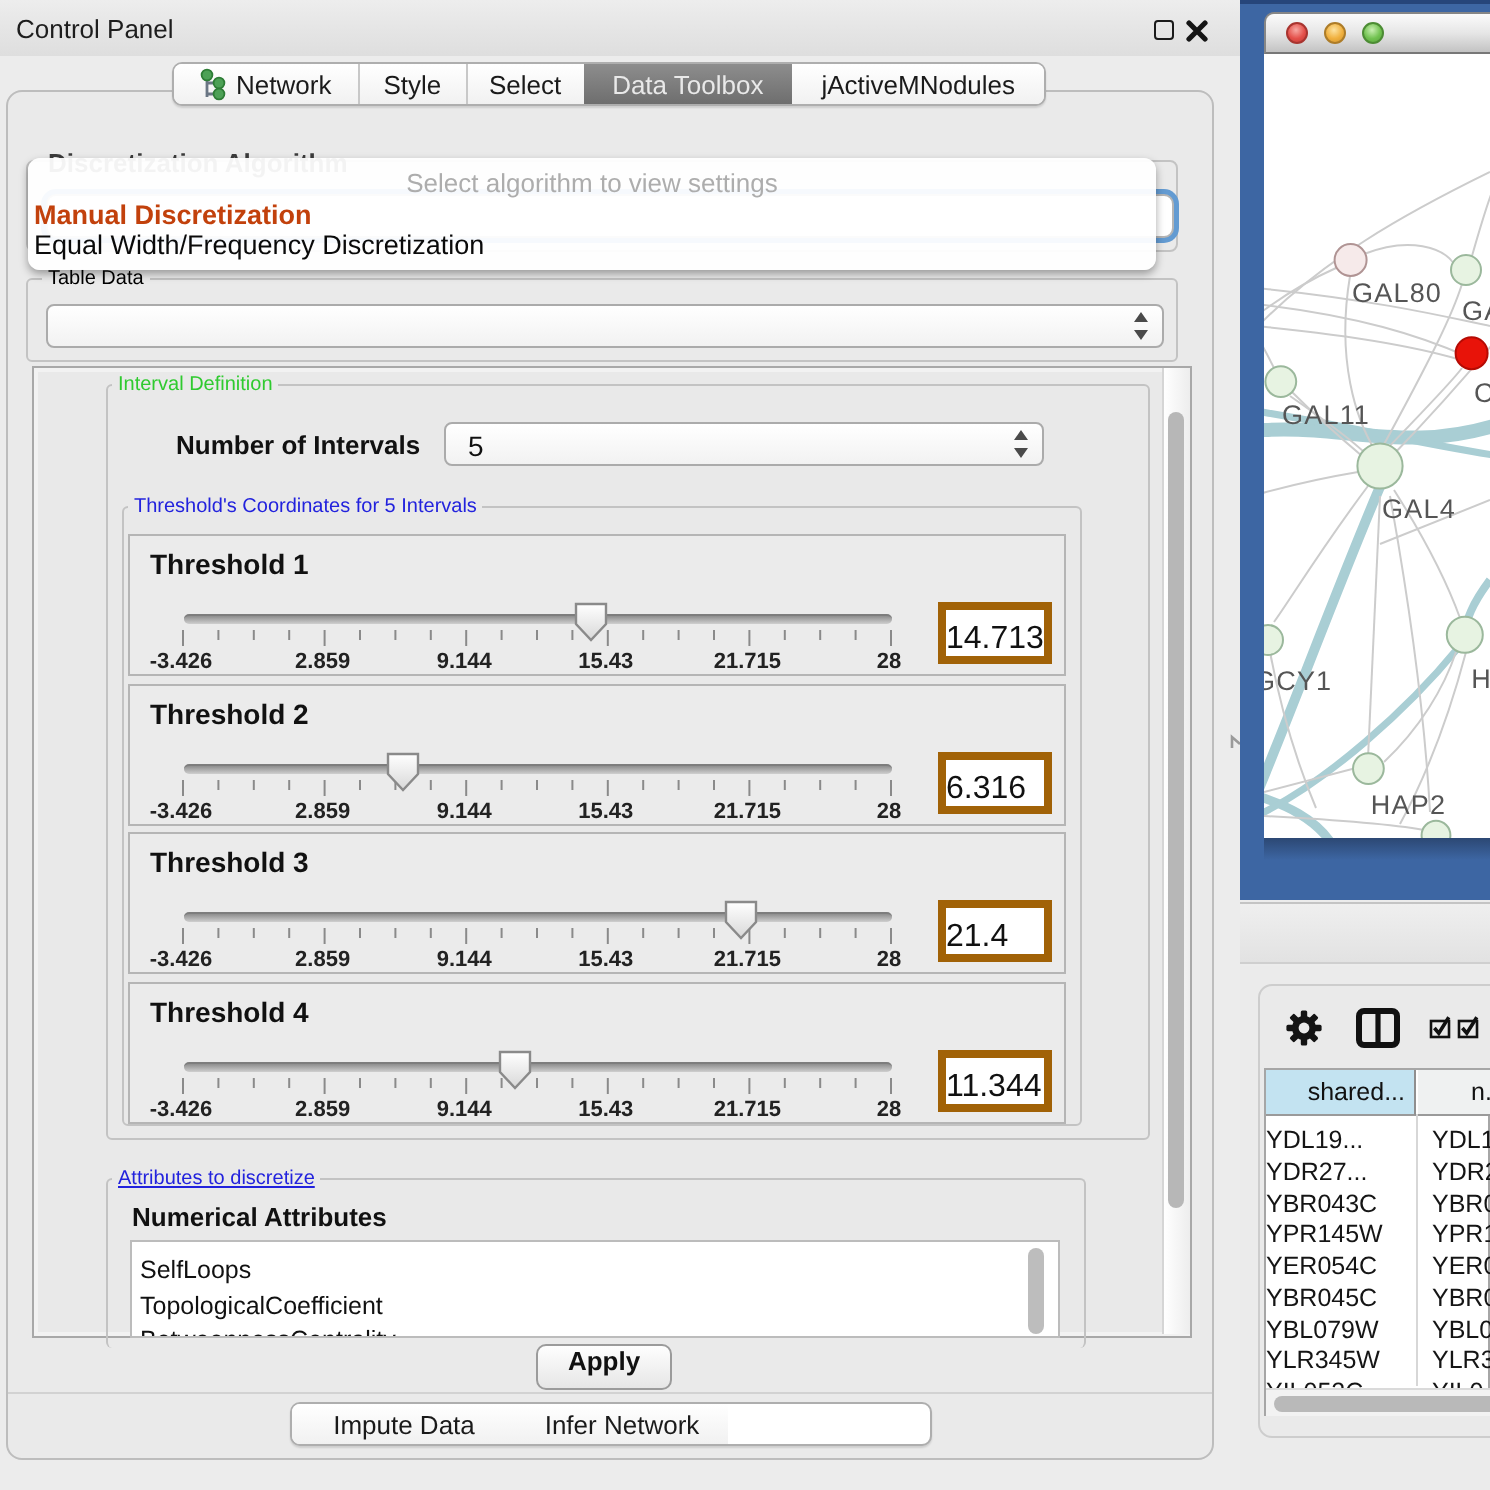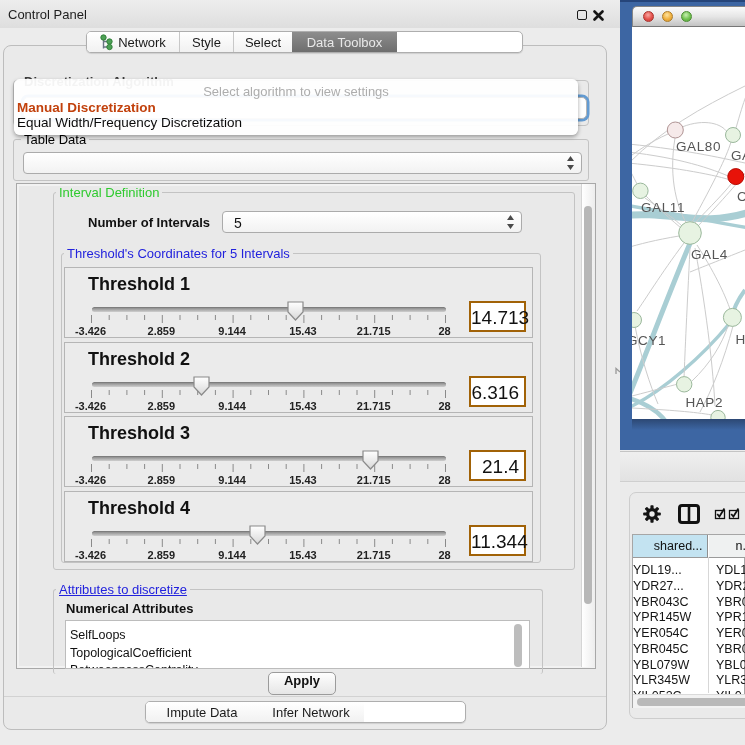--- a/index.html
+++ b/index.html
@@ -22,35 +22,35 @@
   border-radius:5px; overflow:hidden; font-size:13px; box-shadow:0 1px 1px rgba(0,0,0,0.12); }
 .tabbar .seg { display:flex; align-items:center; justify-content:center;
   color:#1a1a1a; height:100%; background:linear-gradient(#ffffff,#f1f1f1); }
 .tabbar .seg.sel { background:linear-gradient(#8d8d8d,#6e6e6e); color:#e9e9e9; }
 .tabbar .dv { width:1px; height:100%; background:#c8c8c8; }
 #tabtop { left:86px; top:31px; width:437px; position:absolute; }
 #tabbot { left:145px; top:701px; width:321px; position:absolute; }
 
 
 .group { border:1px solid #c3c3c3; border-radius:3px; }
-.gtitle { position:absolute; background:#eaeaea; padding:0 3px; font-size:13px; line-height:13px;text-align:center; }
+.gtitle { position:absolute; background:#eaeaea; padding:0 3px; font-size:10px; line-height:13px;text-align:center; }
 
 
 .combo { background:linear-gradient(#ffffff,#f2f2f2); border:1px solid #ababab; border-radius:4px;
   font-size:14px; letter-spacing:0.7px; color:#111; }
 .combo .ct { position:absolute; left:11px; top:3px; }
 .combo .arr { position:absolute; right:6px; top:2px; width:9px; height:16px; }
 
 
 .thbox { left:64px; width:469px; height:71px; background:#ebebeb; border:1px solid #b5b5b5; }
-.thbox .lbl { position:absolute; left:23px; top:6px; font-weight:bold; font-size:18px; color:#111; }
+.thbox .lbl { position:absolute; left:10px; top:6px; font-weight:bold; font-size:14px; color:#111; }
 .thbox .track { position:absolute; left:27px; top:39px; width:354px; height:5px; border-radius:3px;
   background:linear-gradient(#8e8e8e,#cfcfcf); border-top:1px solid #7d7d7d; }
 .thbox .field { position:absolute; left:404px; top:33px; width:57px; height:31px; background:#fff;
-  border:2px solid #a16207; font-size:19px; text-align:right; line-height:29px; padding-right:5px; color:#111; }
+  border:4px solid #a16207; font-size:16px; text-align:left; line-height:29px; padding-right:5px; color:#111; }
 .thumb { position:absolute; top:33px; width:17px; height:20px; }
 
 
 #attrlist { left:65px; top:620px; width:465px; height:49px; background:#fff;
   border:1px solid #bcbcbc; overflow:hidden; font-size:12.5px; color:#111; }
 
 
 #applyBtn { left:268px; top:672px; width:68px; height:23px; border:1px solid #9b9b9b; border-radius:5px;
   background:linear-gradient(#fefefe,#e6e6e6); font-size:13px; font-weight:600; text-align:center; line-height:16px; color:#111; }
 
@@ -92,20 +92,21 @@
       <circle cx="3.5" cy="4.5" r="2.7" fill="#4da156" stroke="#2e7d36" stroke-width="0.9"></circle>
       <circle cx="9.5" cy="8.5" r="2.7" fill="#4da156" stroke="#2e7d36" stroke-width="0.9"></circle>
       <circle cx="9.5" cy="14" r="2.7" fill="#4da156" stroke="#2e7d36" stroke-width="0.9"></circle>
     </svg>
     Network</div>
   <div class="dv"></div>
   <div class="seg" style="width:53px">Style</div>
   <div class="dv"></div>
   <div class="seg" style="width:58px">Select</div>
   <div class="seg sel" style="width:105px">Data Toolbox</div>
+  <div class="seg" style="width:126px">jActiveMNodules</div>
 </div>
 
 <div class="abs group" style="left:13px; top:80px; width:576px; height:46px; border-radius:4px;"></div>
 <div class="abs" style="left:24px; top:74px; font-size:13px; font-weight:bold; color:#3c3c3c;">Discretization Algorithm</div>
 <div class="abs" style="left:23px; top:97px; width:564px; height:22px; background:#fff; border:1px solid #b5b5b5; border-radius:5px; box-shadow:0 0 0 2.5px #639bd2;"></div>
 
 <div class="abs group" style="left:13px; top:139px; width:576px; height:42px;"></div>
 <div class="abs gtitle" style="left:21px; top:133px;">Table Data</div>
 <div class="abs combo" style="left:23px; top:152px; width:559px; height:22px;">
   <svg class="arr" viewBox="0 0 9 16">

